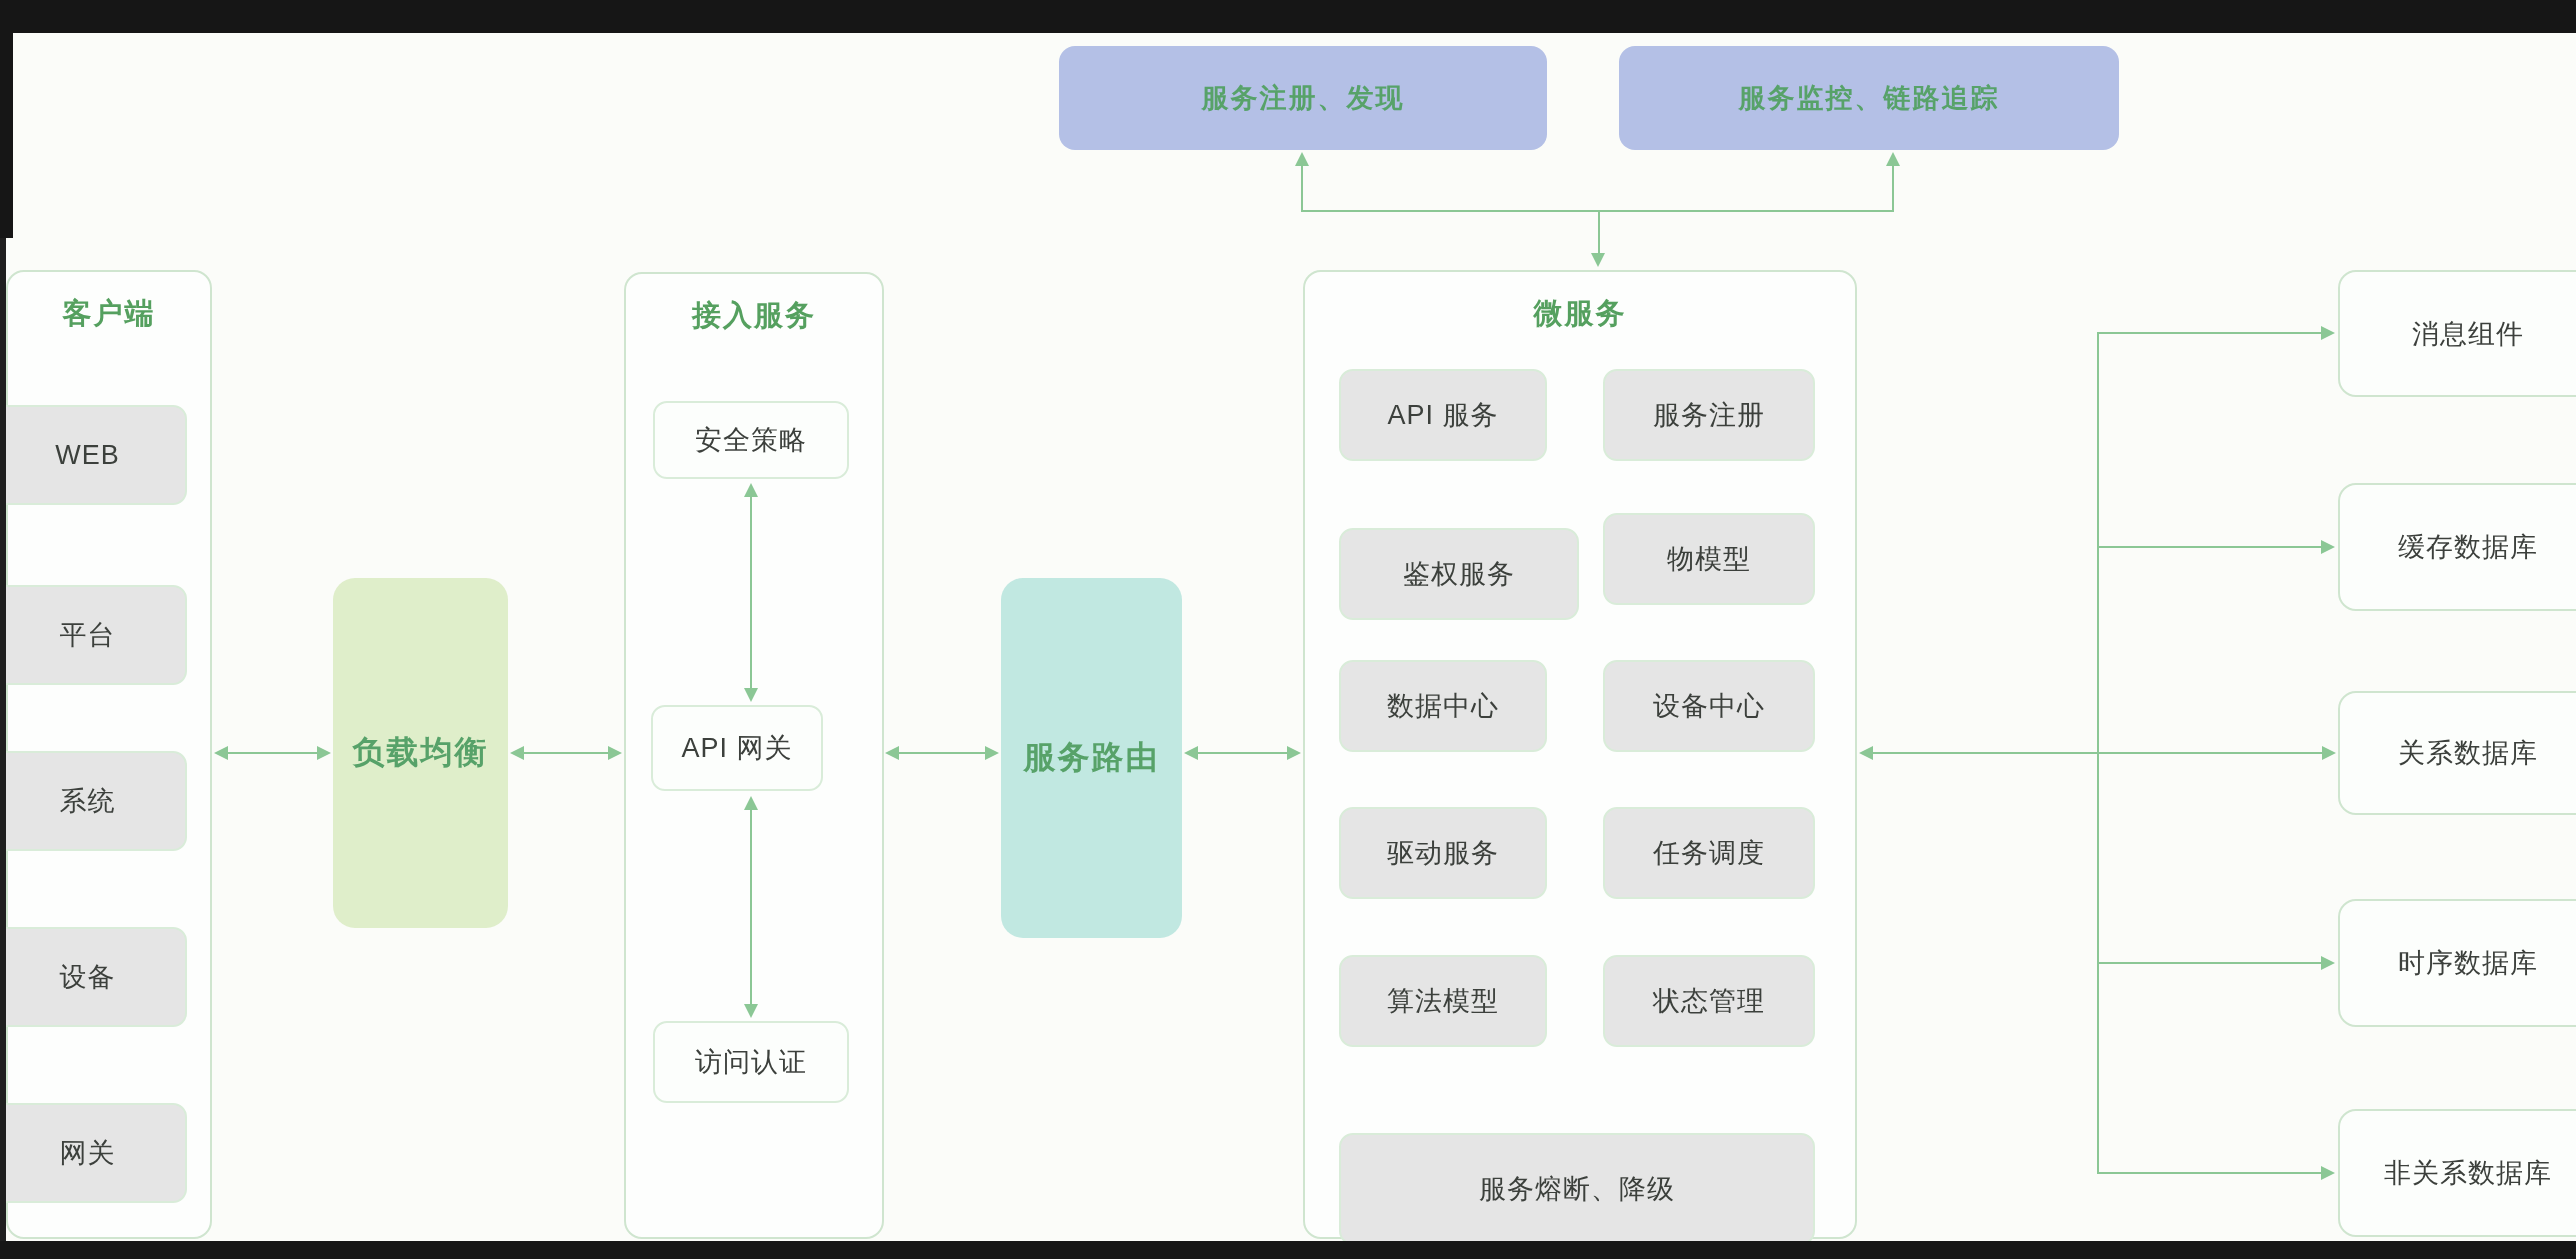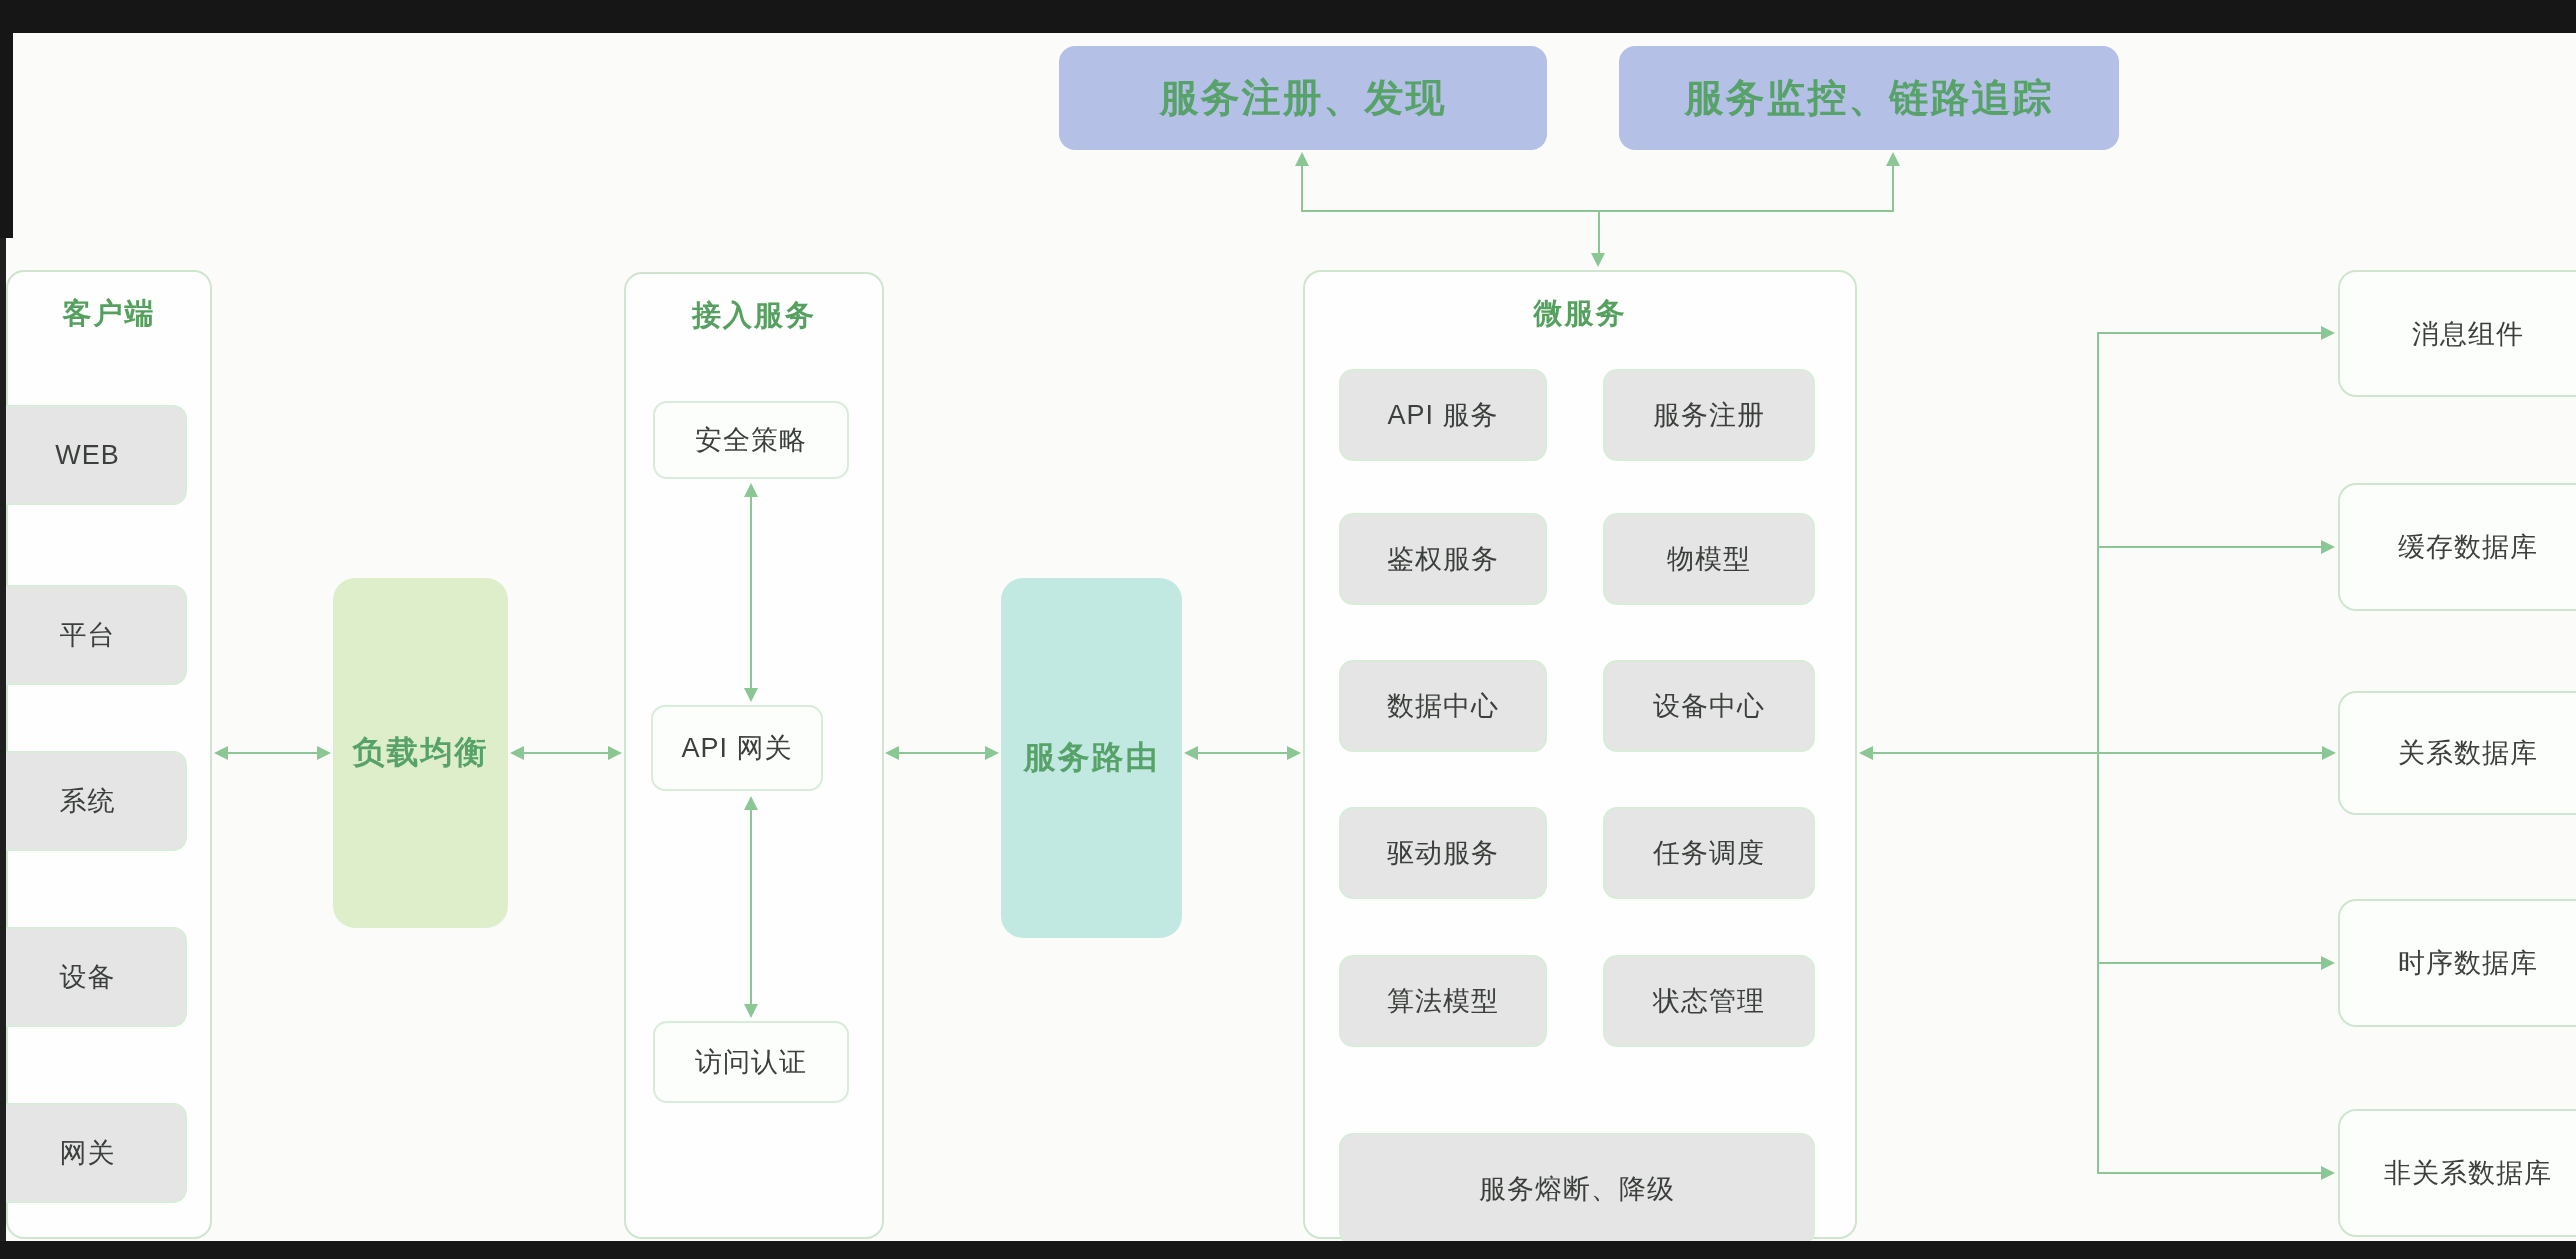--- a/index.html
+++ b/index.html
@@ -39,21 +39,21 @@
   
   .pillar{
     position:absolute;border-radius:22px;box-sizing:border-box;
     display:flex;align-items:center;justify-content:center;
     color:var(--green-bold);font-size:32px;font-weight:bold;letter-spacing:2px;
   }
   
   .banner{
     position:absolute;border-radius:16px;background:#b4c0e6;
     display:flex;align-items:center;justify-content:center;
-    color:var(--green-bold);font-size:39px;font-weight:bold;letter-spacing:2px;
+    color:var(--green-bold);font-size:27px;font-weight:bold;letter-spacing:2px;
   }
   
   .hl{position:absolute;height:2px;background:var(--arrow);}
   .vl{position:absolute;width:2px;background:var(--arrow);}
   .ah{position:absolute;width:0;height:0;}
   .ah.r{border-top:7px solid transparent;border-bottom:7px solid transparent;border-left:14px solid var(--arrow);}
   .ah.l{border-top:7px solid transparent;border-bottom:7px solid transparent;border-right:14px solid var(--arrow);}
   .ah.u{border-left:7px solid transparent;border-right:7px solid transparent;border-bottom:14px solid var(--arrow);}
   .ah.d{border-left:7px solid transparent;border-right:7px solid transparent;border-top:14px solid var(--arrow);}
   .watermark{
@@ -148,21 +148,21 @@
 
   <div class="group" style="left:1303px;top:270px;width:554px;height:969px">
     <div class="group-title">微服务</div>
   </div>
   <div class="node" style="left:1339px;top:369px;width:208px;height:92px">
     <span>API 服务</span>
     </div>
   <div class="node" style="left:1603px;top:369px;width:212px;height:92px">
     <span>服务注册</span>
     </div>
-  <div class="node" style="left:1339px;top:513px;width:208px;height:92px">
+  <div class="node" style="left:1339px;top:528px;width:240px;height:92px">
     <span>鉴权服务</span>
     </div>
   <div class="node" style="left:1603px;top:513px;width:212px;height:92px">
     <span>物模型</span>
     </div>
   <div class="node" style="left:1339px;top:660px;width:208px;height:92px">
     <span>数据中心</span>
     </div>
   <div class="node" style="left:1603px;top:660px;width:212px;height:92px">
     <span>设备中心</span>

